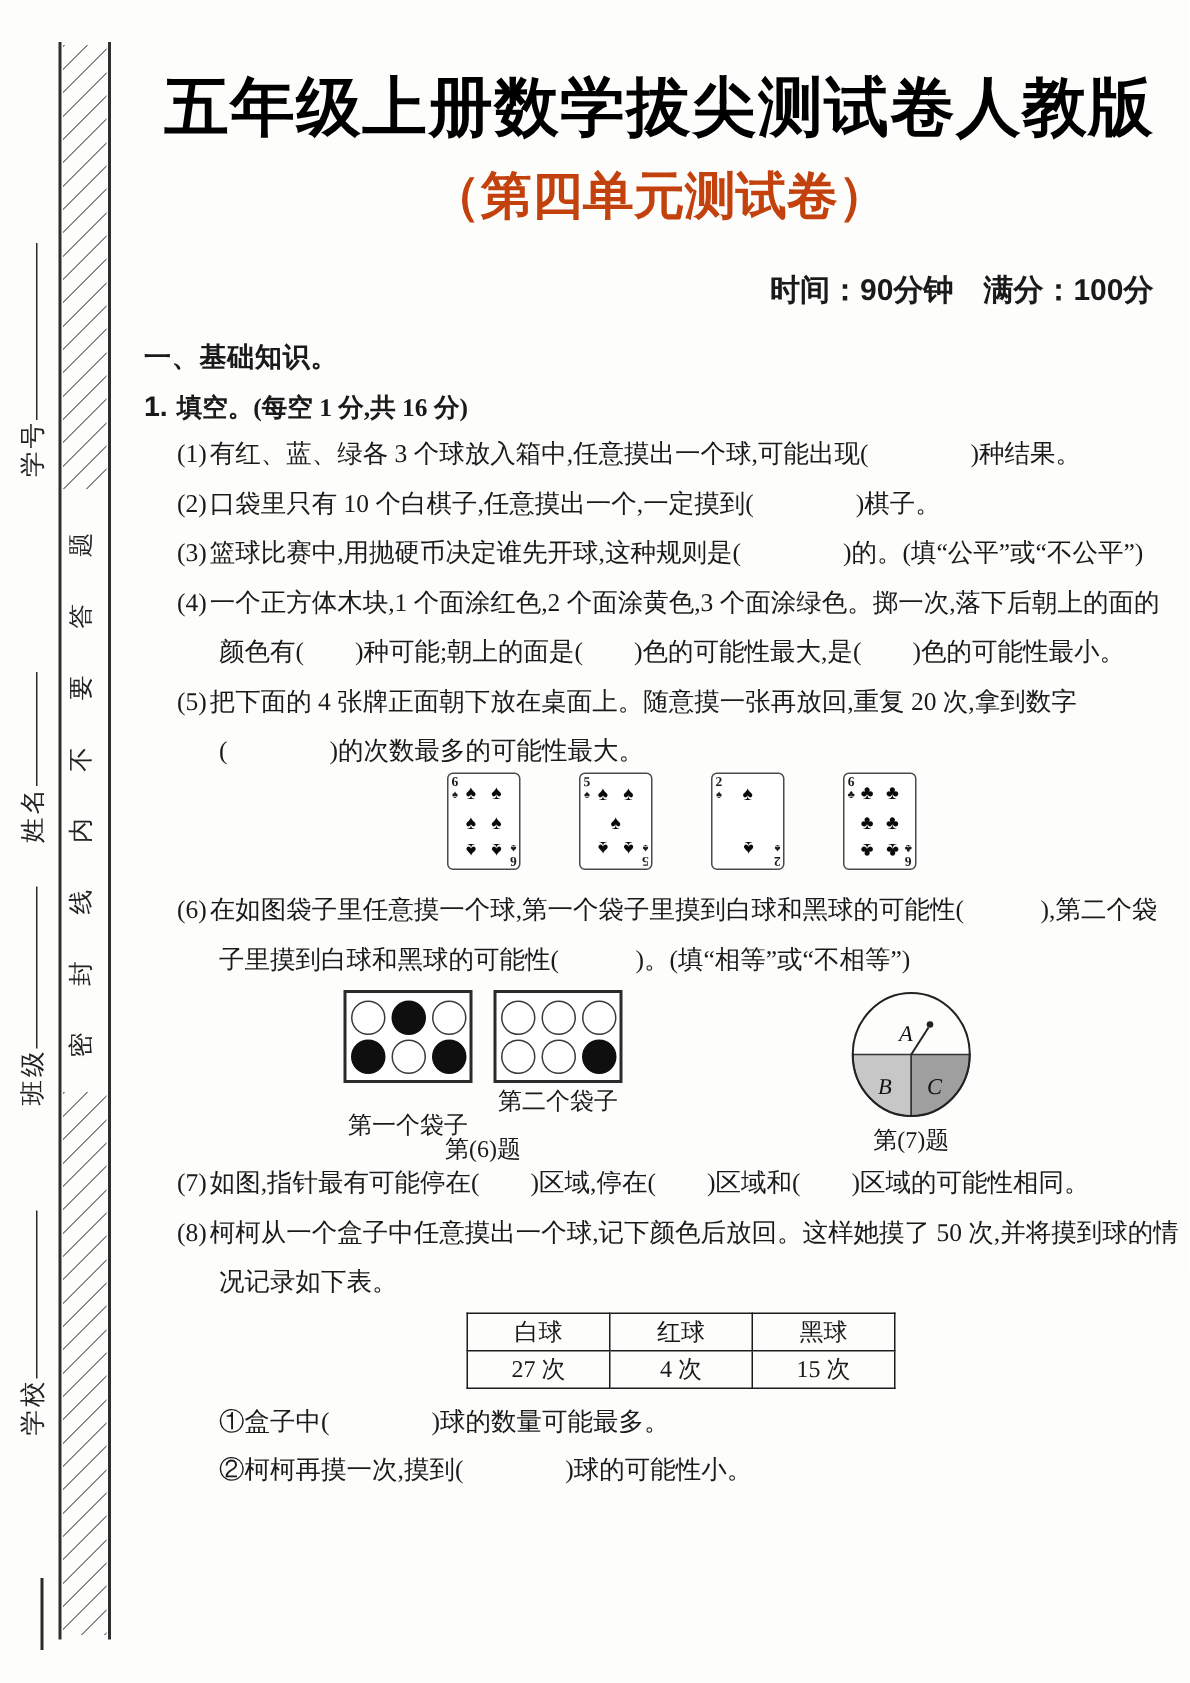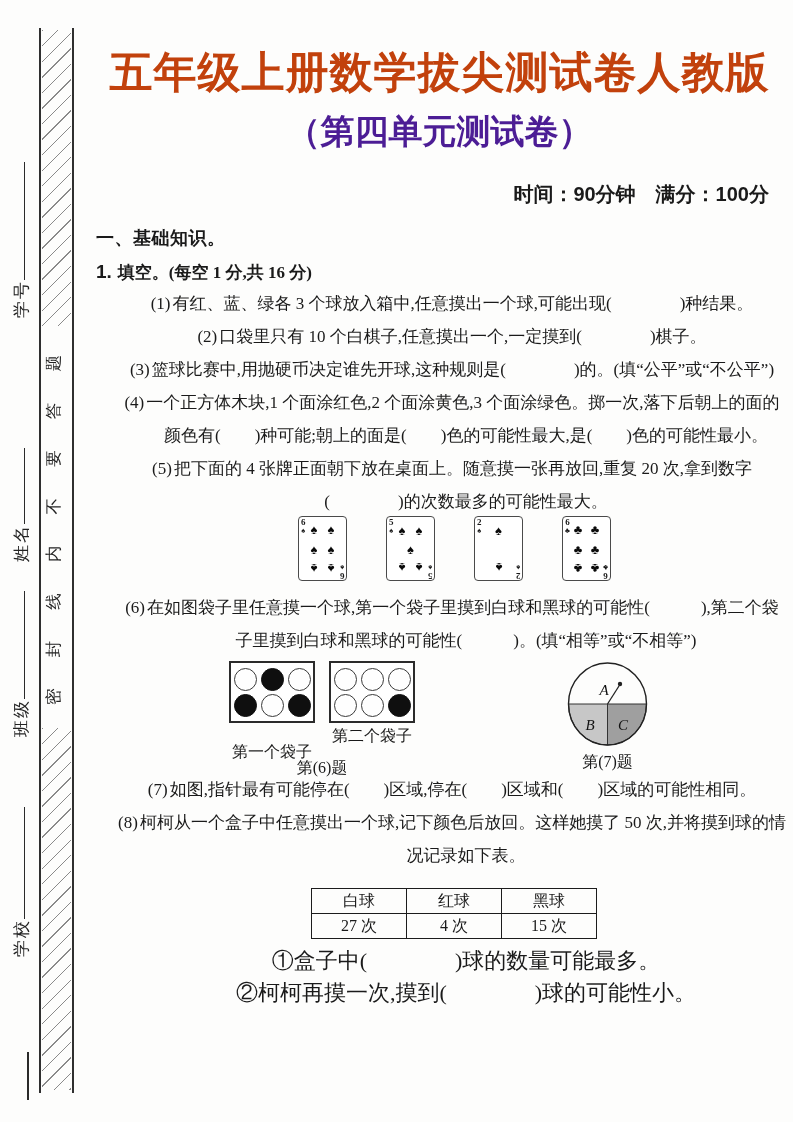--- a/index.html
+++ b/index.html
@@ -11,34 +11,34 @@
          background:repeating-linear-gradient(135deg,#8a8a8a 0 1px,transparent 1px 11px);}
   .side-field{position:absolute;transform:rotate(-90deg);transform-origin:0 0;
               white-space:nowrap;font-size:17px;letter-spacing:2px;color:#222;}
   .side-field .blank{display:inline-block;height:4px;border-bottom:1.6px solid #2a2a2a;vertical-align:2px;}
   .seal-text{position:absolute;left:43px;top:730px;width:400px;transform:rotate(-90deg);
              transform-origin:0 0;text-align:center;font-size:16.5px;word-spacing:27px;
              white-space:nowrap;color:#222;}
   .extra-line{position:absolute;left:27px;top:1052px;width:1.6px;height:48px;background:#2a2a2a;}
   
   .main{position:absolute;left:96px;top:0;width:687px;}
-  .main p{margin:0;text-align:center;}
+  .main p{margin:0;}
   h1.title{margin:44px 0 0 0;font-family:"Liberation Sans","DejaVu Sans",sans-serif;
-           font-weight:900;font-size:43px;line-height:57px;text-align:center;letter-spacing:1px;color:#c2410c;}
+           font-weight:900;font-size:43px;line-height:57px;text-align:center;letter-spacing:1px;color:#000000;}
   h2.subtitle{margin:8px 0 0 0;font-family:"Liberation Sans","DejaVu Sans",sans-serif;
-              font-weight:900;font-size:34px;line-height:44px;text-align:center;color:#4c1d95;}
+              font-weight:900;font-size:34px;line-height:44px;text-align:center;color:#c2410c;}
   .info{margin-top:28px;padding-right:14px;text-align:right;
         font-family:"Liberation Sans","DejaVu Sans",sans-serif;font-weight:700;font-size:20px;line-height:26px;}
   .section-heading{margin-top:20px;font-family:"Liberation Sans","DejaVu Sans",sans-serif;
                    font-weight:700;font-size:18px;line-height:23px;letter-spacing:.5px;}
   .q1{margin-top:10px;font-size:17px;line-height:24px;font-weight:bold;}
   .q1 .q1-no{font-family:"Liberation Sans","DejaVu Sans",sans-serif;font-size:19px;margin-right:6px;}
   .item{font-size:17px;line-height:33px;padding-left:50px;text-indent:-28px;width:640px;}
   .item .no{margin-right:2px;}
-  .subitem{font-size:22px;line-height:32px;padding-left:50px;width:640px;}
+  .subitem{font-size:17px;line-height:32px;padding-left:50px;width:640px;}
   
   .cards{display:flex;gap:39px;margin:-2px 0 0 202px;height:65px;}
   .card{position:relative;width:47px;height:63px;background:#fff;border:1.2px solid #4a4a4a;border-radius:4px;}
   .corner{position:absolute;display:flex;flex-direction:column;align-items:center;line-height:1;}
   .corner .rk{font-size:9px;font-weight:700;}
   .corner .cs{font-size:7.5px;}
   .corner.tl{top:1px;left:2px;}
   .corner.br{bottom:1px;right:2px;transform:rotate(180deg);}
   .pip{position:absolute;transform:translate(-50%,-50%);font-size:13px;line-height:1;color:#0a0a0a;}
   .pip.flip{transform:translate(-50%,-50%) rotate(180deg);}
@@ -47,21 +47,21 @@
   .bag{position:absolute;top:0;width:86px;height:62px;border:2px solid #2b2b2b;background:#fff;
        display:flex;flex-wrap:wrap;justify-content:center;align-content:center;gap:3px 4px;box-sizing:border-box;}
   [data-name="ball"]{display:inline-block;width:23px;height:23px;border-radius:50%;
                      border:1.6px solid #3a3a3a;box-sizing:border-box;background:#fff;}
   [data-name="ball"].black{background:#0f0f0f;border-color:#0f0f0f;}
   [data-name="ball"].white{background:#fefefe;}
   .figcap{position:absolute;text-align:center;font-size:16px;line-height:22px;}
   .spinner{position:absolute;left:464px;top:-3px;}
   .spinner text{font-family:"Liberation Serif","DejaVu Serif",serif;font-style:italic;font-size:15px;fill:#111;}
   
-  table.record{border-collapse:collapse;margin:16px 0 0 215px;border:1.6px solid #1c1c1c;}
+  table.record{border-collapse:collapse;margin:4px 0 0 215px;border:1.6px solid #1c1c1c;}
   table.record td{border:1px solid #1c1c1c;width:94px;height:24px;text-align:center;
                   font-size:16px;padding:0;}
   .footer{margin-top:6px;text-align:center;font-size:15px;letter-spacing:1px;color:#222;}
 </style>
 </head>
 <body>
 
 <div class="page" data-name="test-paper-page">
 
   <aside data-name="seal-margin">

